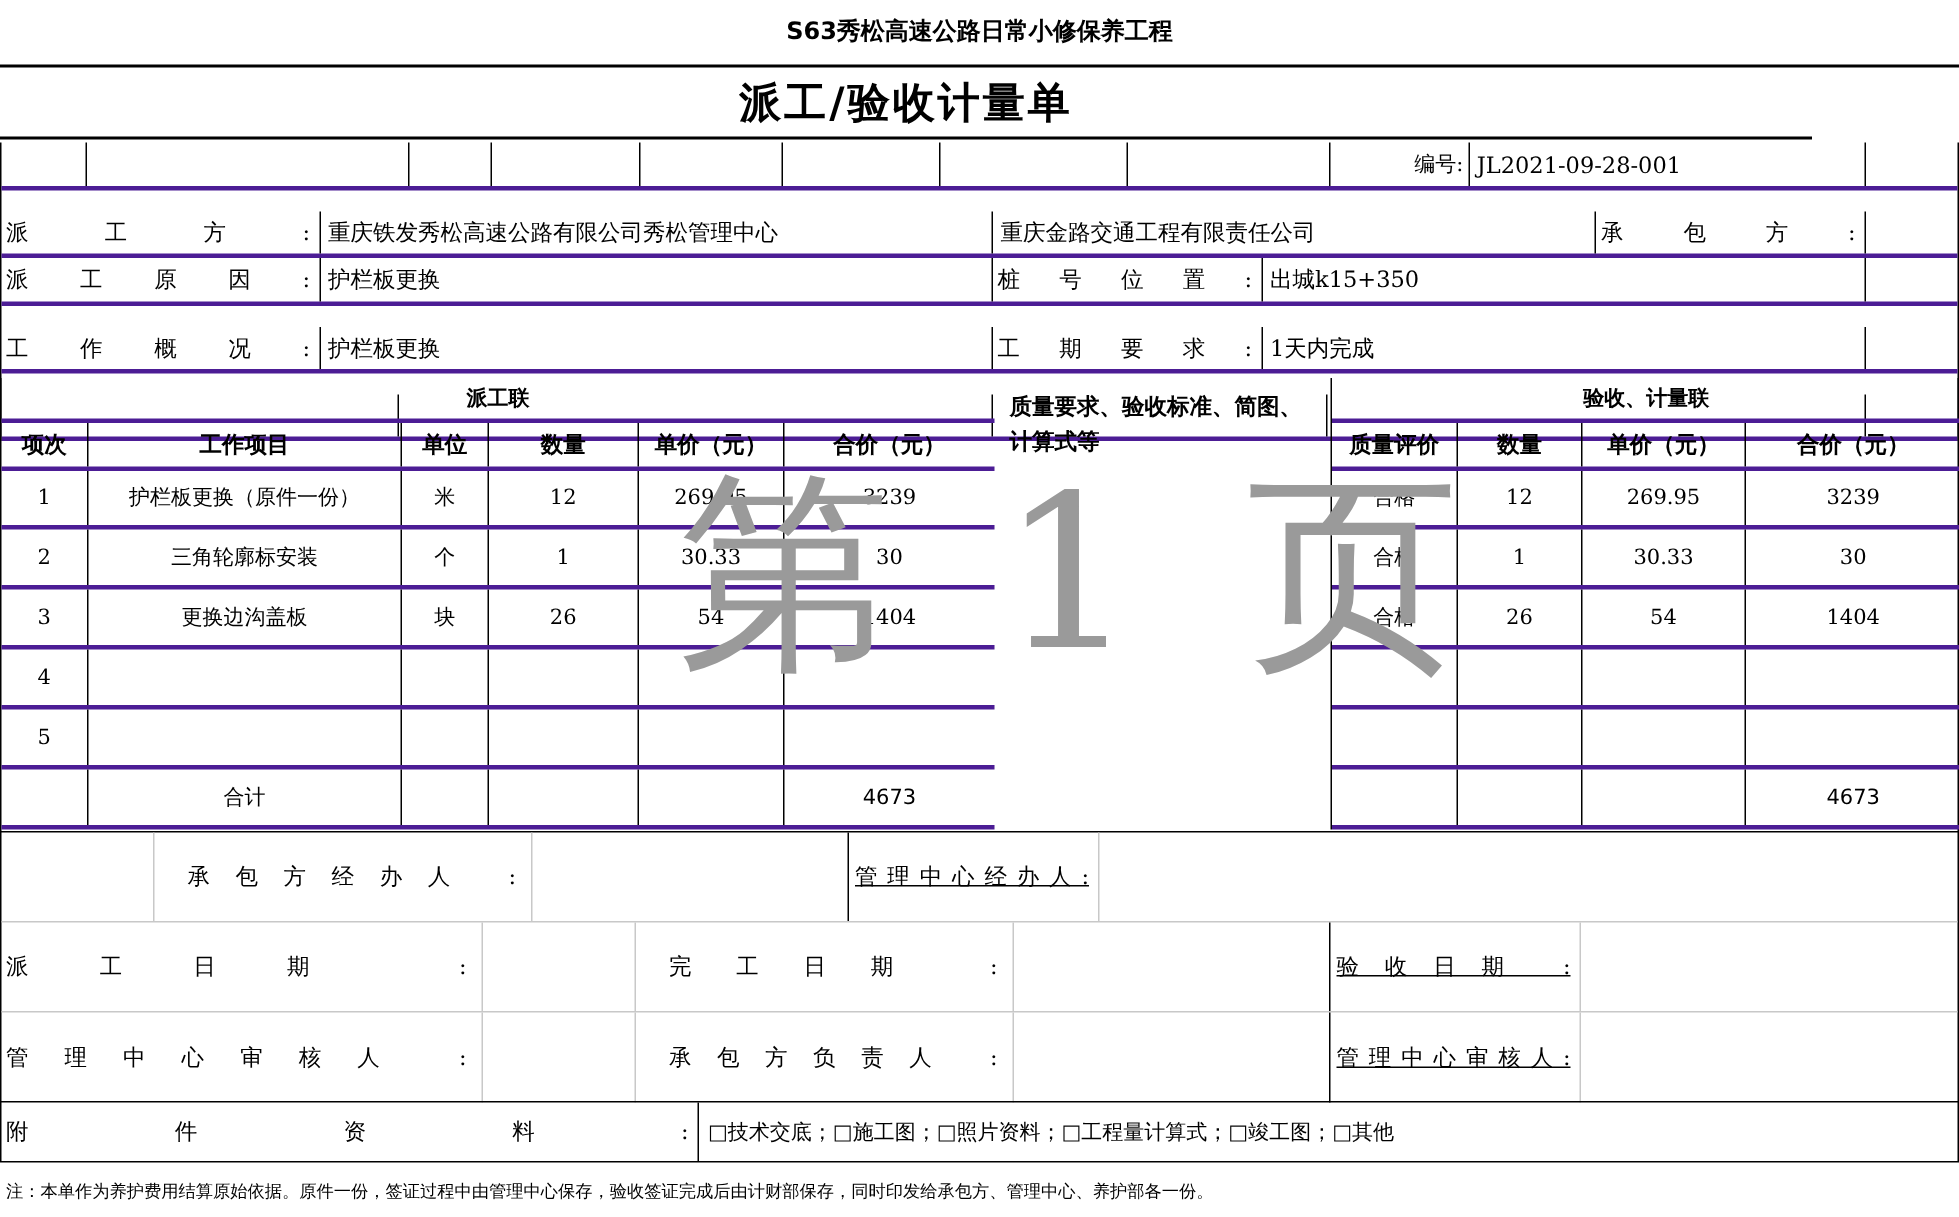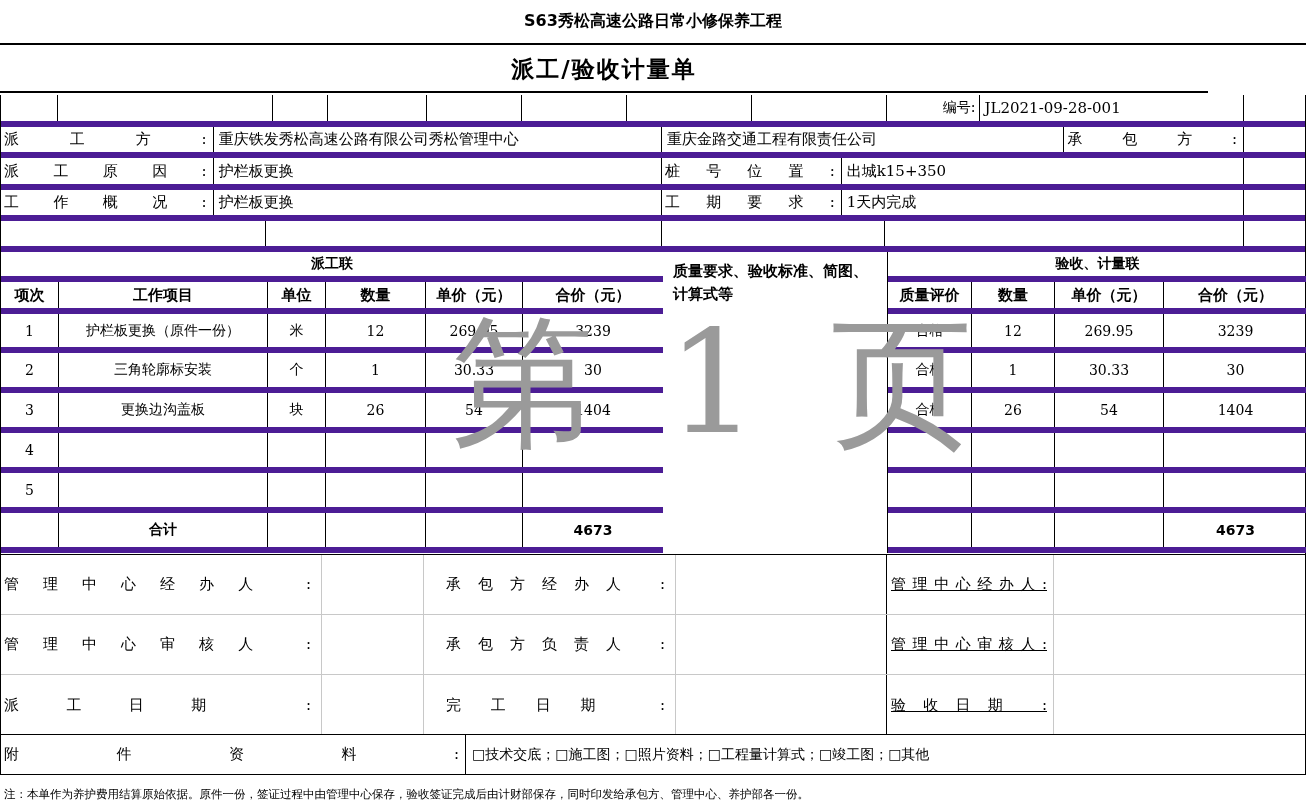--- a/index.html
+++ b/index.html
@@ -5,52 +5,52 @@
   * { margin:0; padding:0; box-sizing:border-box; }
   body { background:#fff; font-family:"DejaVu Serif","Liberation Serif",serif; color:#000; }
   .page { position:relative; width:1306px; height:811px; background:#fff; overflow:hidden; }
 
   
   .title1 { position:absolute; left:0; top:0; width:1306px; height:45px;
             border-bottom:2px solid #000; display:flex; align-items:center; justify-content:center;
             font-family:"DejaVu Sans","Liberation Sans",sans-serif; font-weight:bold; font-size:16px; }
   .title2 { position:absolute; left:0; top:47px; width:1208px; height:46px;
             border-bottom:2px solid #000; display:flex; align-items:center; justify-content:center;
-            font-family:"DejaVu Sans","Liberation Sans",sans-serif; font-weight:bold; font-size:23px; letter-spacing:2px; }
+            font-family:"DejaVu Sans","Liberation Sans",sans-serif; font-weight:bold; font-size:28px; letter-spacing:2px; }
 
   
   .c { border-right:1px solid #000; display:flex; align-items:center; justify-content:center;
        overflow:hidden; font-size:14px; }
-  .row { display:flex; border-bottom:6px solid #4c1d95; }
+  .row { display:flex; border-bottom:3px solid #4c1d95; }
   .last { border-right:none !important; }
 
   
   .hdr { position:absolute; left:0; top:95px; width:1306px; border-left:1px solid #000; border-right:1px solid #000; }
   .hrow0 { height:32px; }
-  .hrow  { height:31px; }
+  .hrow  { height:31px;margin-top:14px; }
   .hrow2 { height:32px; }
   .jlab { flex:1; text-align:justify; text-align-last:justify; padding:0 6px 0 3px; font-size:15px; }
   .val  { justify-content:flex-start; padding-left:5px; font-size:15px; }
   .serial-lab { justify-content:flex-end; padding-right:3px; font-size:14px; }
 
   
   .main { position:absolute; left:0; top:252px; width:1306px; height:302px;
           border-left:1px solid #000; border-right:1px solid #000; }
   .ltab { position:absolute; left:0; top:0; width:662px; }
   .rtab { position:absolute; left:886px; top:0; width:420px; border-left:1px solid #000; }
   .mid  { position:absolute; left:662px; top:0; width:224px; height:302px;
           display:flex; align-items:flex-start; justify-content:center; 
           font-family:"DejaVu Sans","Liberation Sans",sans-serif; font-weight:bold; font-size:15px;
           padding:8px 10px 0 10px; line-height:1.55; }
   .band { height:30px; font-family:"DejaVu Sans","Liberation Sans",sans-serif; font-weight:bold; font-size:15px; }
   .colh { height:32px; }
   .colh .c { font-family:"DejaVu Sans","Liberation Sans",sans-serif; font-weight:bold; font-size:15px; }
   .drow { height:40px; }
   .drow1 { height:39px; }
-  .bold { font-family:"DejaVu Sans","Liberation Sans",sans-serif; font-weight:bold; }
+  .bold { font-family:"DejaVu Sans","Liberation Sans",sans-serif; font-weight:normal; }
 
   .lc1{width:58px;} .lc2{width:209px;} .lc3{width:58px;} .lc4{width:100px;} .lc5{width:97px;} .lc6{width:140px;}
   .rc1{width:84px;} .rc2{width:83px;} .rc3{width:109px;} .rc4{width:143px;}
 
   
   .sig { position:absolute; left:0; top:554px; width:1306px; height:180px;
          border-top:1px solid #000; border-left:1px solid #000; border-right:1px solid #000; }
   .srow { display:flex; height:60px; border-bottom:1px solid #c8c8c8; }
   .srow:last-child { border-bottom:none; }
   .sc { display:flex; align-items:center; overflow:hidden; font-size:15px; }
@@ -256,61 +256,58 @@
         <div class="c rc1"></div>
         <div class="c rc2"></div>
         <div class="c rc3"></div>
         <div class="c rc4 last bold">4673</div>
       </div>
     </div>
   </div>
 
   <div class="sig">
     <div class="srow">
-      <div class="sc s1">
-          <span class="sjust">管理中心经办人 :</span>
-        </div>
       <div class="sc s2"></div>
       <div class="sc s3">
           <span class="sjust2">承包方经办人 :</span>
         </div>
       <div class="sc s4"></div>
       <div class="sc s5">
           <span class="sjust3">管理中心经办人:</span>
         </div>
       <div class="sc s6"></div>
     </div>
     <div class="srow">
       <div class="sc s1">
+          <span class="sjust">派工日期 :</span>
+        </div>
+      <div class="sc s2"></div>
+      <div class="sc s3">
+          <span class="sjust2">完工日期 :</span>
+        </div>
+      <div class="sc s4"></div>
+      <div class="sc s5">
+          <span class="sjust3">验收日期 :</span>
+        </div>
+      <div class="sc s6"></div>
+    </div>
+    <div class="srow">
+      <div class="sc s1">
           <span class="sjust">管理中心审核人 :</span>
         </div>
       <div class="sc s2"></div>
       <div class="sc s3">
           <span class="sjust2">承包方负责人 :</span>
         </div>
       <div class="sc s4"></div>
       <div class="sc s5">
           <span class="sjust3">管理中心审核人:</span>
         </div>
       <div class="sc s6"></div>
     </div>
-    <div class="srow">
-      <div class="sc s1">
-          <span class="sjust">派工日期 :</span>
-        </div>
-      <div class="sc s2"></div>
-      <div class="sc s3">
-          <span class="sjust2">完工日期 :</span>
-        </div>
-      <div class="sc s4"></div>
-      <div class="sc s5">
-          <span class="sjust3">验收日期 :</span>
-        </div>
-      <div class="sc s6"></div>
-    </div>
   </div>
 
   <div class="att">
     <div class="att-lab">
         <span class="jlab">附件资料:</span>
       </div>
     <div class="att-val">□技术交底；□施工图；□照片资料；□工程量计算式；□竣工图；□其他</div>
   </div>
 
   <div class="note">注：本单作为养护费用结算原始依据。原件一份，签证过程中由管理中心保存，验收签证完成后由计财部保存，同时印发给承包方、管理中心、养护部各一份。</div>

